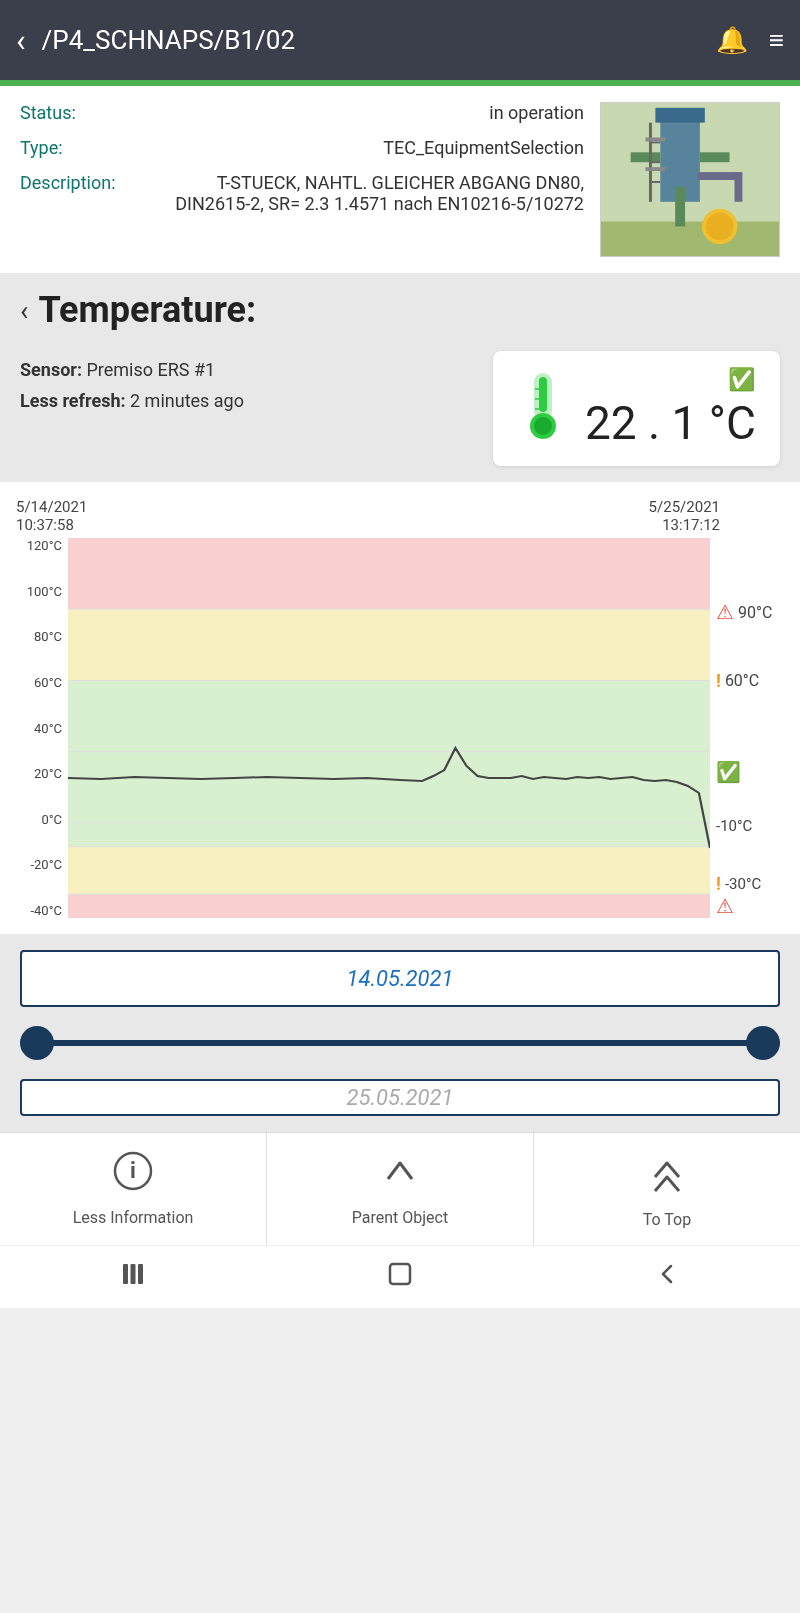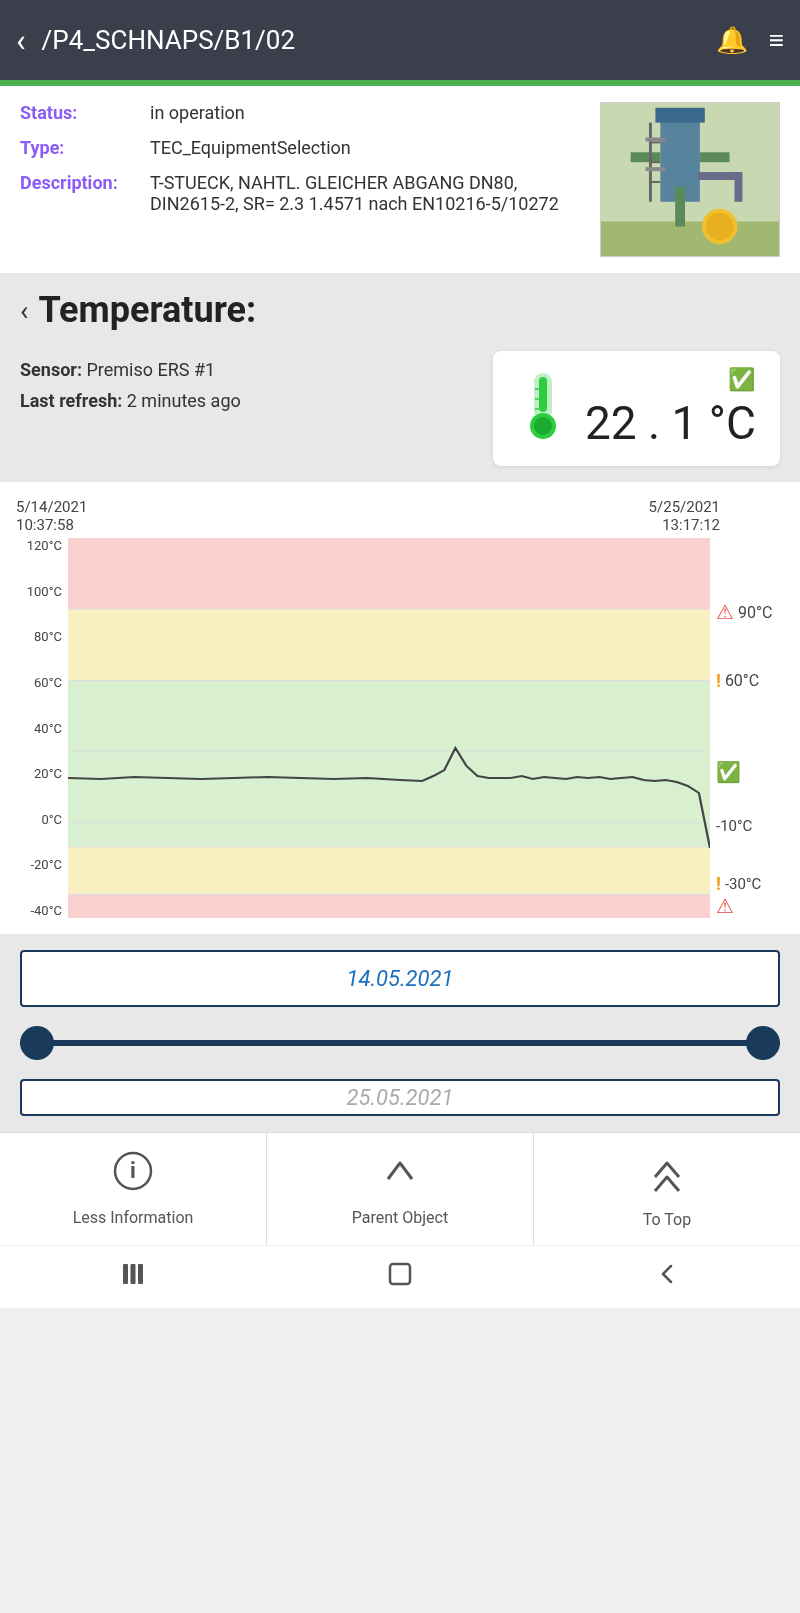--- a/index.html
+++ b/index.html
@@ -60,26 +60,27 @@
     .info-left {
       flex: 1;
     }
     .info-row {
       display: flex;
       align-items: flex-start;
       margin-bottom: 14px;
       font-size: 18px;
     }
     .info-label {
-      color: #8b5cf6;
-      font-weight: 700;
+      color: #0f766e;
+      font-weight: 400;
       min-width: 130px;
     }
     .info-value {
       color: #333;
+      text-align: right;
       flex: 1;
     }
     .info-image {
       width: 180px;
       height: 155px;
       border: 1px solid #ccc;
       background: #e8e8e8;
       flex-shrink: 0;
       display: flex;
       align-items: center;
@@ -385,21 +386,21 @@
 </div>
 
 <div class="temp-section">
   <div class="temp-header">
     <span class="temp-back-icon">‹</span>
     <span class="temp-title">Temperature:</span>
   </div>
   <div class="temp-content">
     <div class="temp-sensor-info">
       <div class="sensor-label"><span style="font-weight:700">Sensor:</span> Premiso ERS #1</div>
-      <div class="last-refresh"><span style="font-weight:700">Last refresh:</span> 2 minutes ago</div>
+      <div class="last-refresh"><span style="font-weight:700">Less refresh:</span> 2 minutes ago</div>
     </div>
     <div class="temp-display">
 
       <div class="thermo-icon">
         <svg width="52" height="70" viewBox="0 0 52 70">
           <rect x="18" y="5" width="16" height="45" rx="8" fill="#2ecc40" opacity="0.3" stroke="#2ecc40" stroke-width="2"></rect>
           <rect x="22" y="8" width="8" height="35" rx="4" fill="#2ecc40"></rect>
           <circle cx="26" cy="57" r="13" fill="#2ecc40"></circle>
           <circle cx="26" cy="57" r="9" fill="#1aaa30"></circle>
 

